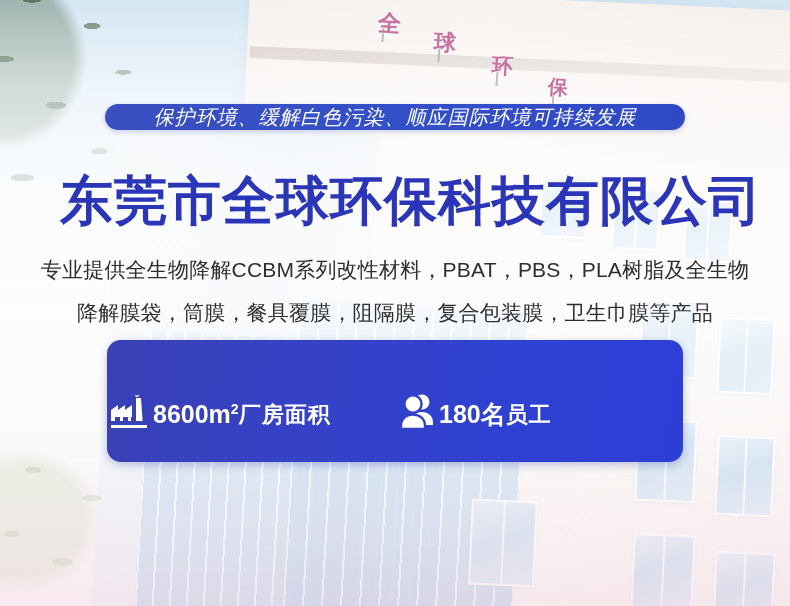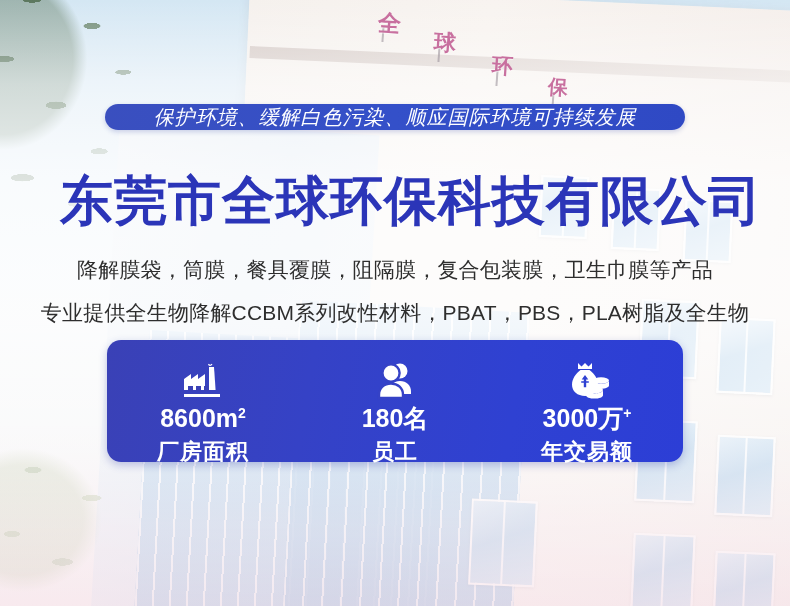--- a/index.html
+++ b/index.html
@@ -232,21 +232,21 @@
     left: 107px; top: 340px;
     width: 576px; height: 122px;
     border-radius: 14px;
     background: linear-gradient(100deg, #3a41b6 0%, #3542c6 35%, #2f41d2 70%, #2c3ed6 100%);
     display: flex;
     box-shadow: 0 3px 9px rgba(40,55,160,.28);
   }
   .stat {
     flex: 1;
     display: flex;
-    flex-direction: column;
+    flex-direction: row;
     align-items: center;
     justify-content: flex-start;
     padding-top: 21px;
     color: #ffffff;
   }
   .stat-icon {
     height: 44px;
     display: flex;
     align-items: center;
     justify-content: center;
@@ -336,22 +336,22 @@
 
   <div class="content">
 
     <div class="pill">
       <span class="pill-text">保护环境、缓解白色污染、顺应国际环境可持续发展</span>
     </div>
 
     <div class="title">东莞市全球环保科技有限公司</div>
 
     <div class="desc">
+      <div>专业提供全生物降解CCBM系列改性材料，PBAT，PBS，PLA树脂及全生物</div>
       <div>降解膜袋，筒膜，餐具覆膜，阻隔膜，复合包装膜，卫生巾膜等产品</div>
-      <div>专业提供全生物降解CCBM系列改性材料，PBAT，PBS，PLA树脂及全生物</div>
     </div>
 
     <div class="stats">
 
       <div class="stat">
         <div class="stat-icon">
           <svg width="46" height="40" viewBox="0 0 46 40" fill="#ffffff" aria-hidden="true">
             <path d="M4 36h36v-3H4z"></path>
             <path d="M4 18l7-5v5l7-5v5l7-5v16H4z"></path>
             <path d="M29 6h5l1.6 23H29z"></path>
@@ -372,33 +372,18 @@
             <circle cx="27" cy="10" r="7.5"></circle>
             <path d="M27 20c6.5 0 11 4.4 11 10.5V33H16v-2.5C16 24.4 20.5 20 27 20z"></path>
             <circle cx="18" cy="12" r="8.6" stroke="#3542c6" stroke-width="2.4"></circle>
             <path d="M18 22.5c7 0 12 4.8 12 11.3V37H6v-3.2C6 27.3 11 22.5 18 22.5z" stroke="#3542c6" stroke-width="2.4"></path>
           </svg>
         </div>
         <div class="stat-num"><span>180名</span><sup></sup></div>
         <div class="stat-label">员工</div>
       </div>
 
-      <div class="stat">
-        <div class="stat-icon">
-          <svg width="48" height="40" viewBox="0 0 48 40" fill="#ffffff" aria-hidden="true">
-            <path d="M15 2l3.5 3.5L22 2l3.5 3.5L29 2v6H15z"></path>
-            <path d="M17.5 9h9c4.8 3.5 8.5 9 8.5 14.6C35 30.6 29.6 35 22 35S9 30.6 9 23.6C9 18 12.7 12.5 17.5 9z"></path>
-            <path d="M22 14l-3.3 4.6h2.1v1.6h-2.6v1.5h2.6v4.6h2.4v-4.6h2.6v-1.5h-2.6v-1.6h2.1z" fill="#2f41d2"></path>
-            <ellipse cx="38" cy="19.5" rx="8" ry="3.2"></ellipse>
-            <path d="M30 19.5v5c0 1.8 3.6 3.2 8 3.2s8-1.4 8-3.2v-5c0 1.8-3.6 3.2-8 3.2s-8-1.4-8-3.2z"></path>
-            <ellipse cx="31.5" cy="29" rx="8.5" ry="3.4"></ellipse>
-            <path d="M23 29v5.2c0 1.9 3.8 3.4 8.5 3.4s8.5-1.5 8.5-3.4V29c0 1.9-3.8 3.4-8.5 3.4S23 30.9 23 29z"></path>
-          </svg>
-        </div>
-        <div class="stat-num"><span>3000万</span><sup>+</sup></div>
-        <div class="stat-label">年交易额</div>
-      </div>
 
     </div>
 
 
   </div>
 </div>
 
 </body></html>

